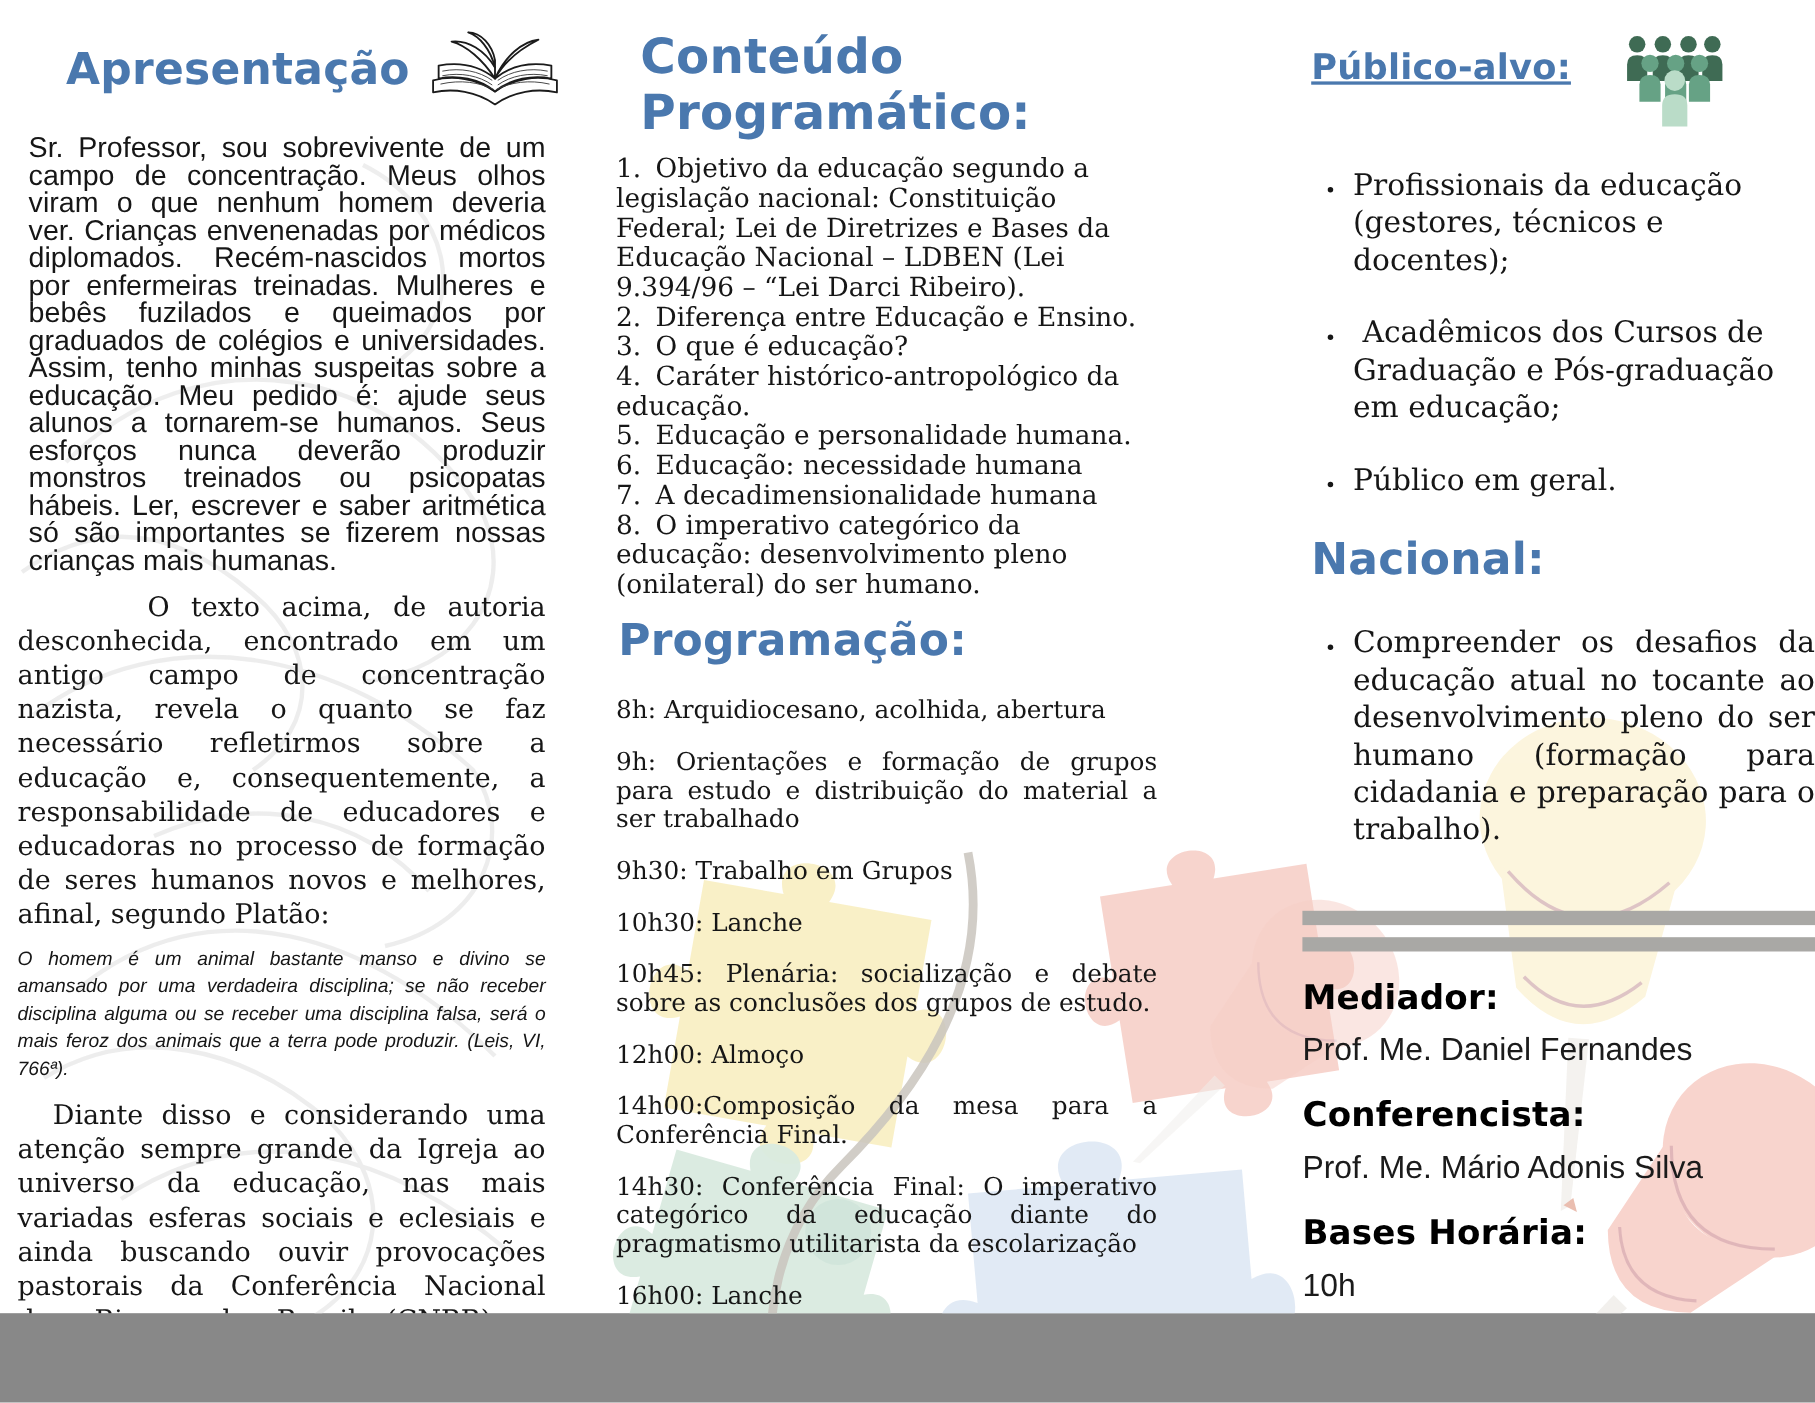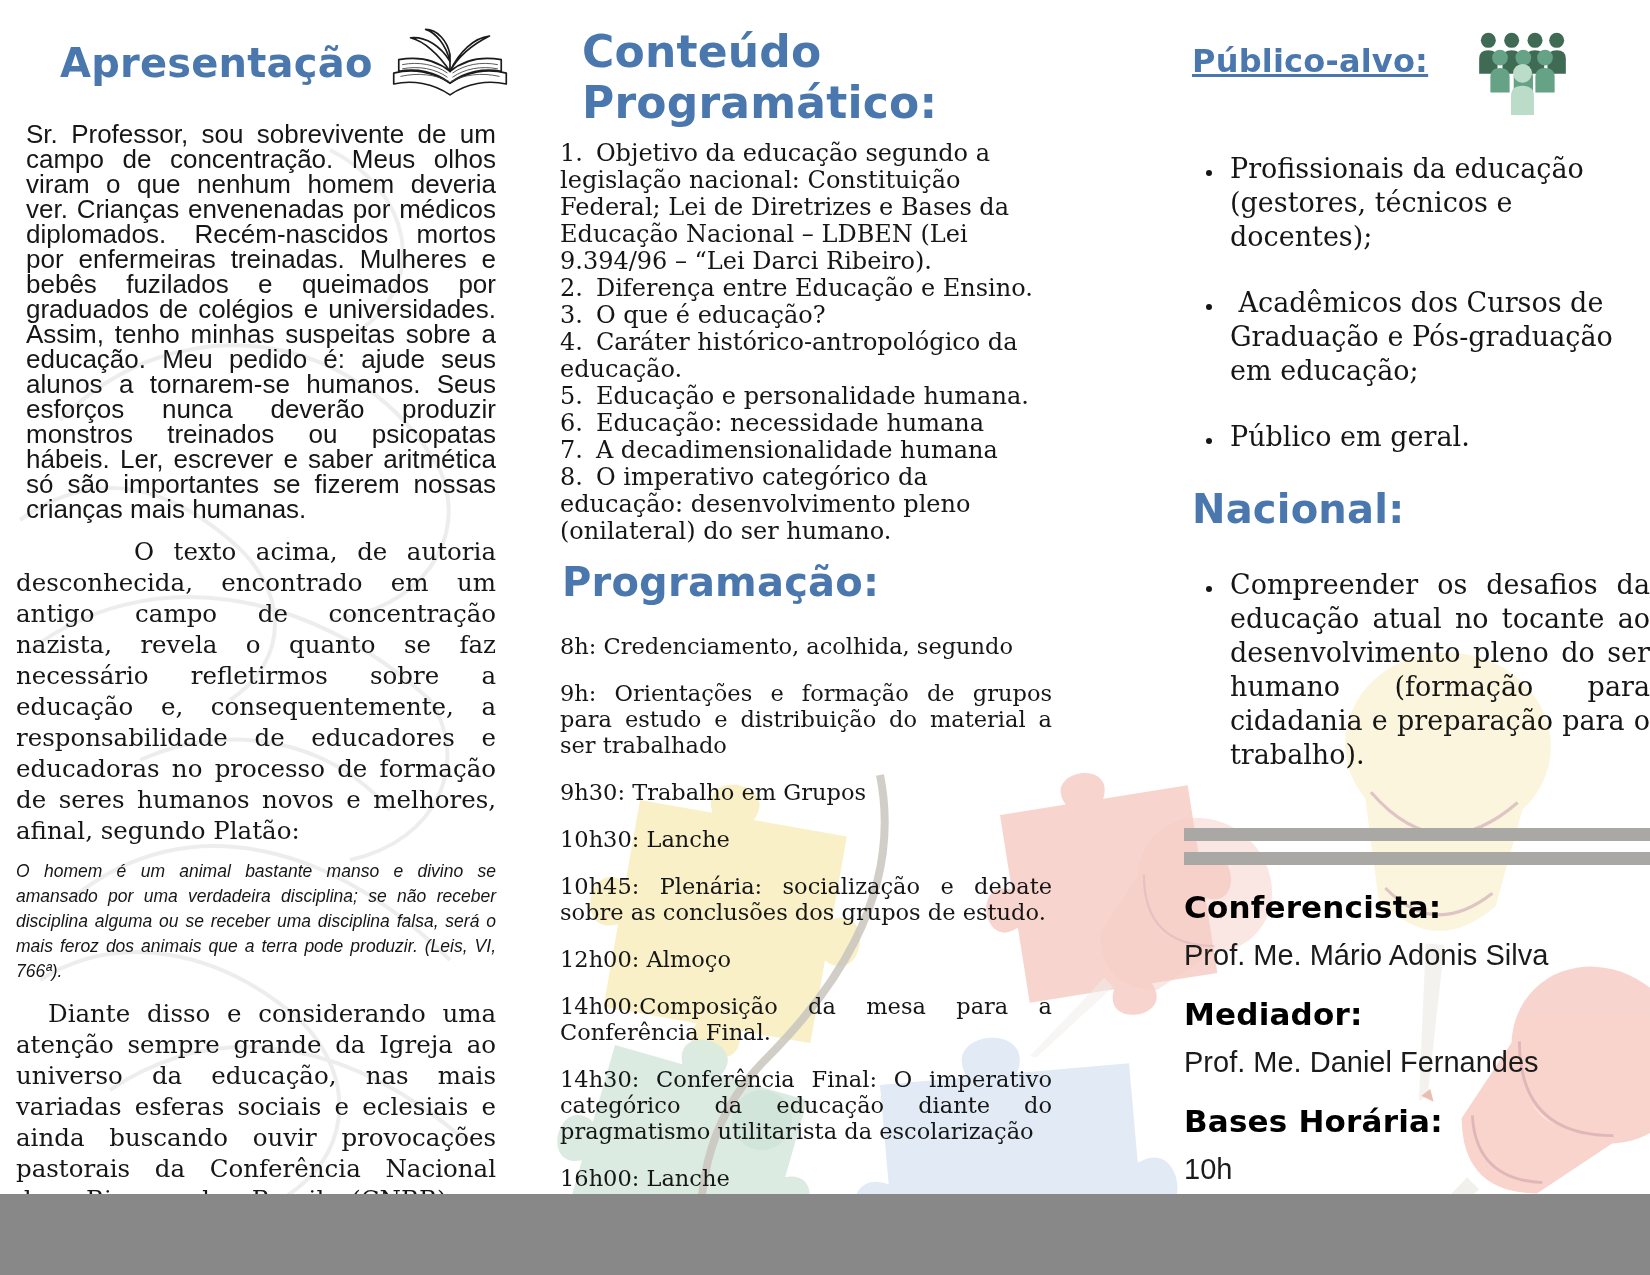--- a/index.html
+++ b/index.html
@@ -153,21 +153,21 @@
 
         <li><span class="n">6.</span><span>Educação: necessidade humana</span></li>
 
         <li><span class="n">7.</span><span>A decadimensionalidade humana</span></li>
 
         <li><span class="n">8.</span><span>O imperativo categórico da educação: desenvolvimento pleno (onilateral) do ser humano.</span></li>
       </ol>
     <h1 class="blue prog-title">Programação:</h1>
     <div class="schedule">
 
-        <p class="sched-item">8h: Credenciamento, acolhida, segundo</p>
+        <p class="sched-item">8h: Arquidiocesano, acolhida, abertura</p>
 
         <p class="sched-item">9h: Orientações e formação de grupos para estudo e distribuição do material a ser trabalhado</p>
 
         <p class="sched-item">9h30: Trabalho em Grupos</p>
 
         <p class="sched-item">10h30: Lanche</p>
 
         <p class="sched-item">10h45: Plenária: socialização e debate sobre as conclusões dos grupos de estudo.</p>
 
         <p class="sched-item">12h00: Almoço</p>
@@ -223,30 +223,30 @@
     <ul class="bullets obj">
       <li>Compreender os desafios da educação atual no tocante ao desenvolvimento pleno do ser humano (formação para cidadania e preparação para o trabalho).</li>
     </ul>
     <div class="bars">
       <div class="bar"></div>
       <div class="bar"></div>
     </div>
     <div class="info-list">
 
         <div class="info-block">
+          <h2 class="info-label">Mediador:</h2>
+          <p class="info-value">Prof. Me. Daniel Fernandes</p>
+        </div>
+
+        <div class="info-block">
           <h2 class="info-label">Conferencista:</h2>
           <p class="info-value">Prof. Me. Mário Adonis Silva</p>
         </div>
 
         <div class="info-block">
-          <h2 class="info-label">Mediador:</h2>
-          <p class="info-value">Prof. Me. Daniel Fernandes</p>
-        </div>
-
-        <div class="info-block">
           <h2 class="info-label">Bases Horária:</h2>
           <p class="info-value">10h</p>
         </div>
 
         <div class="info-block">
           <h2 class="info-label">Bases:</h2>
           <p class="info-value">Seminário São Pio X</p>
         </div>
       </div>
   </section>

